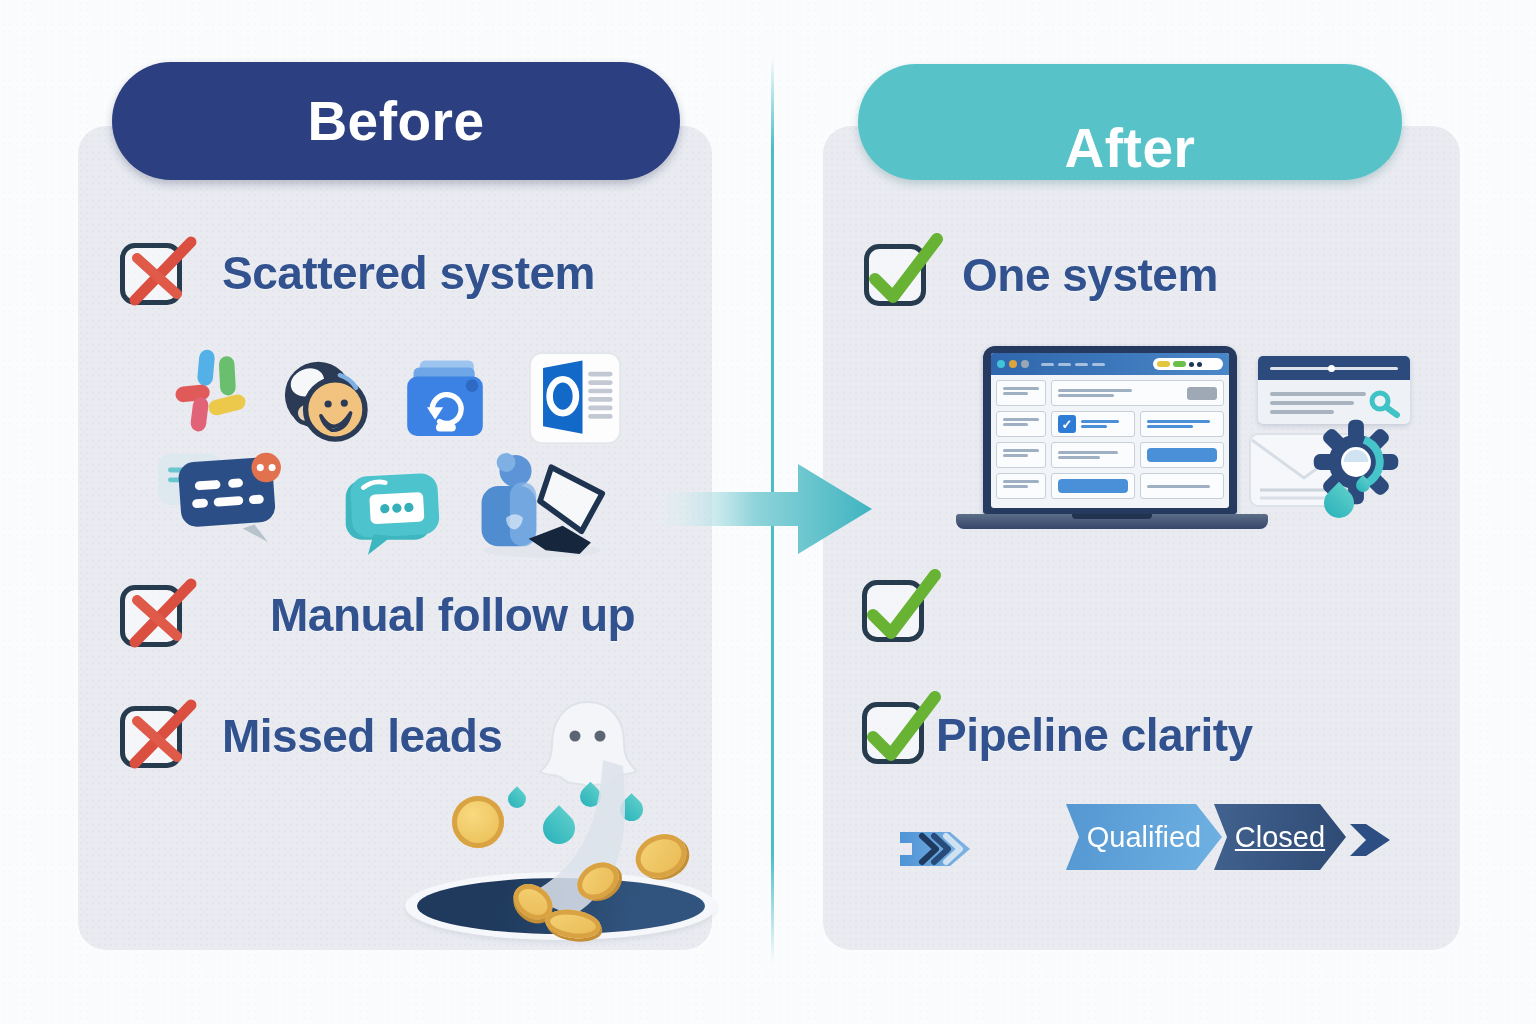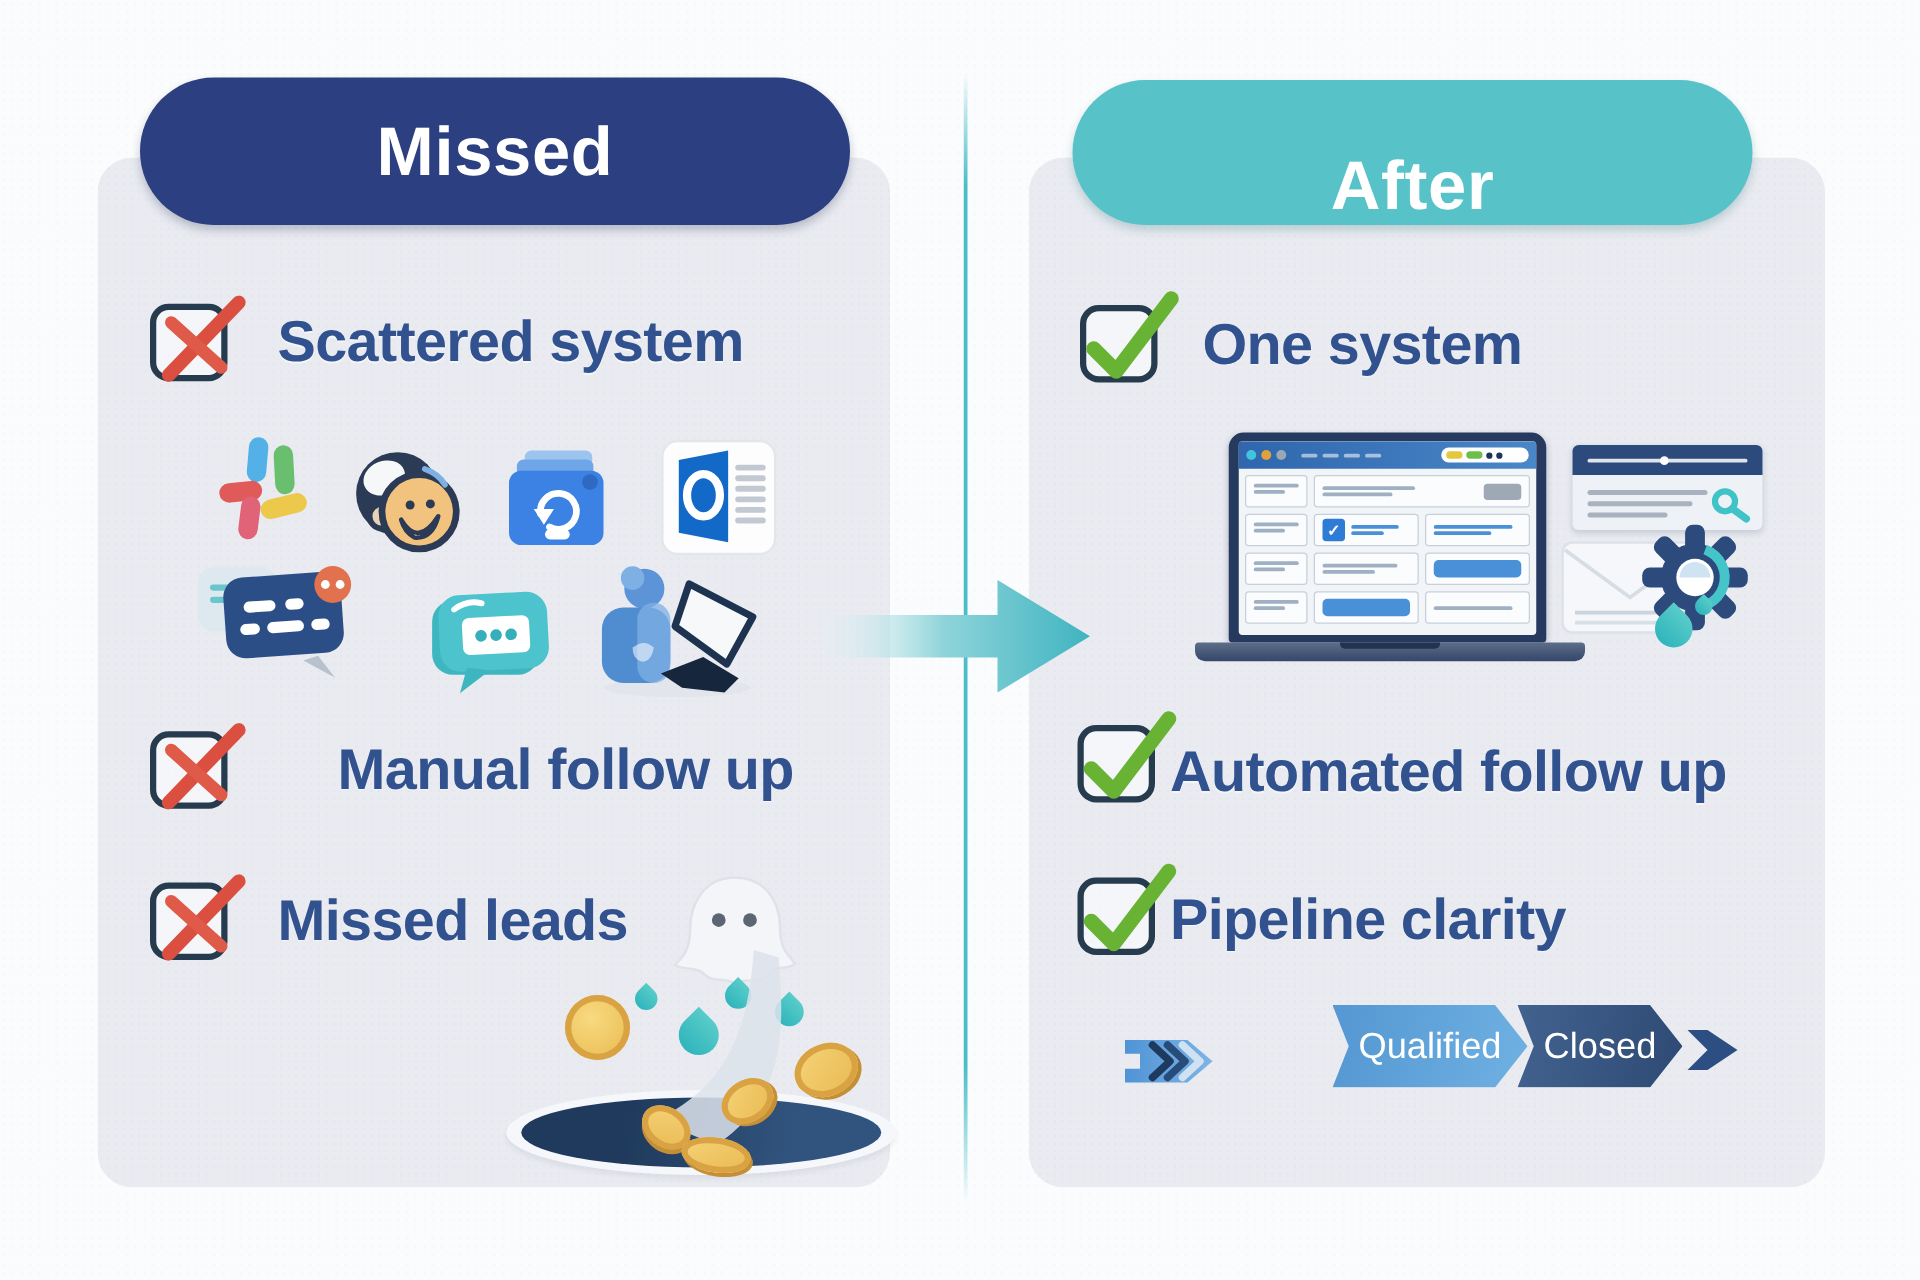--- a/index.html
+++ b/index.html
@@ -60,21 +60,21 @@
   .bcard-line{position:relative;flex:1;height:3px;background:rgba(255,255,255,0.85);border-radius:2px;}
   .bcard-knob{position:absolute;left:45%;top:-2px;width:7px;height:7px;border-radius:50%;background:#ffffff;}
   .bcard-body{padding:7px 12px;}
   .bln{height:4px;border-radius:2px;background:#a9b2bf;margin:5px 0;}
   
   .stage{height:66px;display:flex;align-items:center;justify-content:center;color:#ffffff;font-size:29px;
     clip-path:polygon(0 0, calc(100% - 26px) 0, 100% 50%, calc(100% - 26px) 100%, 0 100%, 13px 50%);
     filter:drop-shadow(0 2px 2px rgba(30,50,80,0.25));}
   .stage-new{background:linear-gradient(100deg,#3eb9ae,#5fcdc5);}
   .stage-qualified{background:linear-gradient(100deg,#5497d2,#6fb1e2);}
-  .stage-closed{background:linear-gradient(100deg,#42628f,#2e4a74);}
+  .stage-closed{background:linear-gradient(100deg,#42628f,#2e4a74);text-decoration:underline;}
 </style>
 </head>
 <body>
 
 <div id="canvas">
 
   <div class="abs panel" style="left:78px;top:126px;width:634px;height:824px;"></div>
   <div class="abs panel" style="left:823px;top:126px;width:637px;height:824px;"></div>
 
   <div class="abs divider" style="left:771px;top:58px;width:3px;height:904px;"></div>
@@ -83,21 +83,21 @@
       <linearGradient id="ag" x1="0" y1="0" x2="1" y2="0">
         <stop offset="0" stop-color="#e2f3f5" stop-opacity="0.15"></stop>
         <stop offset="0.45" stop-color="#8fd4da"></stop>
         <stop offset="1" stop-color="#3fb4c0"></stop>
       </linearGradient>
     </defs>
     <path d="M10 40 L150 40 L150 12 L224 57 L150 102 L150 74 L10 74 Z" fill="url(#ag)"></path>
   </svg>
 
   <div class="abs pill pill-before" style="left:112px;top:62px;width:568px;height:118px;">
-    <span>Missed</span>
+    <span>Before</span>
   </div>
   <div class="abs pill pill-after" style="left:858px;top:64px;width:544px;height:116px;">
     <span>After</span>
   </div>
 
   <div class="abs chk" style="left:120px;top:243px;">
     <svg width="84" height="84" viewBox="0 0 84 84">
       <path d="M74 12 L18 70" stroke="#db4f40" stroke-width="11" stroke-linecap="round" fill="none"></path>
       <path d="M20 28 L60 64" stroke="#e05a4a" stroke-width="10" stroke-linecap="round" fill="none"></path>
     </svg>
@@ -250,21 +250,20 @@
       <path d="M14 48 L32 66 L76 8" stroke="#68b234" stroke-width="12" stroke-linecap="round" stroke-linejoin="round" fill="none"></path>
     </svg>
   </div>
   <div class="abs item-label" style="left:962px;top:248px;">One system</div>
 
   <div class="abs chk" style="left:862px;top:580px;">
     <svg width="86" height="86" viewBox="0 0 86 86">
       <path d="M14 48 L32 66 L76 8" stroke="#68b234" stroke-width="12" stroke-linecap="round" stroke-linejoin="round" fill="none"></path>
     </svg>
   </div>
-  <div class="abs item-label" style="left:936px;top:590px;">Automated follow up</div>
 
   <div class="abs chk" style="left:862px;top:702px;">
     <svg width="86" height="86" viewBox="0 0 86 86">
       <path d="M14 48 L32 66 L76 8" stroke="#68b234" stroke-width="12" stroke-linecap="round" stroke-linejoin="round" fill="none"></path>
     </svg>
   </div>
   <div class="abs item-label" style="left:936px;top:708px;">Pipeline clarity</div>
 
   <div class="abs lap-screen" style="left:983px;top:346px;width:254px;height:168px;">
     <div class="lap-display">

